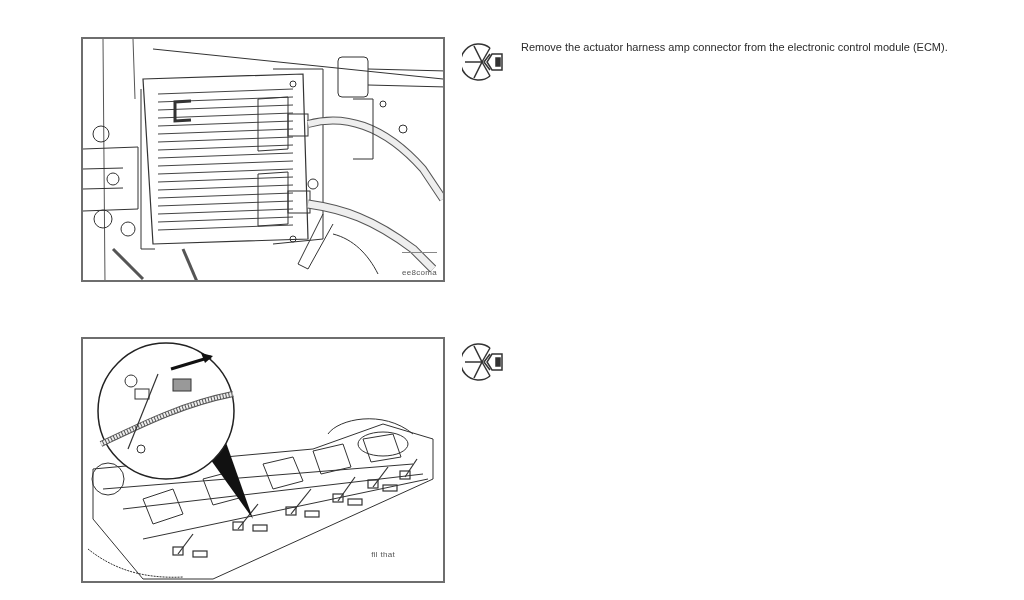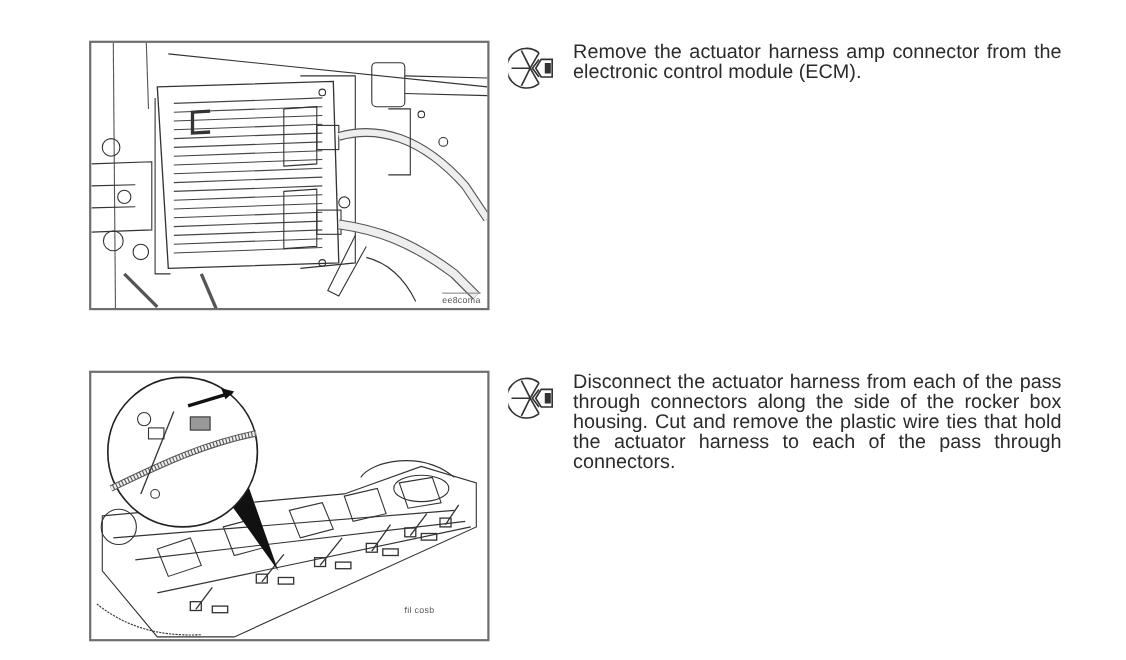--- a/index.html
+++ b/index.html
@@ -2,27 +2,27 @@
 <html><head>
 <meta charset="utf-8">
 <style>
   html, body { margin:0; padding:0; background:#ffffff; }
   body { width:1024px; height:600px; position:relative; overflow:hidden; font-family:"Liberation Sans", sans-serif; color:#2a2a2a; }
   .figure { position:absolute; left:81px; width:364px; border:2px solid #6e6e6e; background:#fff; overflow:hidden; box-sizing:border-box; }
   .fig1 { top:37px; height:245px; }
   .fig2 { top:337px; height:246px; }
   .figure svg { position:absolute; left:0; top:0; }
   .fig-label { position:absolute; font-size:8px; color:#555; letter-spacing:0.3px; }
-  .fig1 .fig-label { right:6px; bottom:3px; border-top:1px solid #888; padding-top:1px;margin-top:40px; }
+  .fig1 .fig-label { right:6px; bottom:3px; border-top:1px solid #888; padding-top:15px;margin-top:40px; }
   .fig2 .fig-label { right:48px; bottom:22px; }
   .step { position:absolute; left:462px; width:505px; }
   .step1 { top:38px; }
   .step2 { top:338px; }
   .icon { position:absolute; left:0; top:2px; width:48px; height:44px; }
-  .text { position:absolute; left:59px; width:444px; font-size:18px; line-height:18px; color:#2b2b2b; text-align:justify; }
+  .text { position:absolute; left:59px; width:444px; font-size:11px; line-height:18px; color:#2b2b2b; text-align:justify; }
   .text p { margin:0 0 9px 0; }
 </style>
 </head>
 <body>
 
 <div class="figure fig1">
   <svg width="364" height="245" viewBox="0 0 364 245">
     <g fill="none" stroke="#333" stroke-width="1">
 
       <path d="M20 0 L22 245" stroke="#555"></path>
@@ -164,33 +164,32 @@
       <path d="M75 35 L45 110" stroke-width="1.2"></path>
       <circle cx="48" cy="42" r="6"></circle>
       <rect x="52" y="50" width="14" height="10"></rect>
       <rect x="90" y="40" width="18" height="12" fill="#999"></rect>
       <circle cx="58" cy="110" r="4"></circle>
     </g>
 
     <path d="M88 30 L128 18" stroke="#111" stroke-width="3"></path>
     <path d="M130 17 L118 14 L122 24 Z" fill="#111"></path>
   </svg>
-  <span class="fig-label">fil cosb</span>
+  <span class="fig-label">fil that</span>
 </div>
 
 <div class="step step2">
   <svg class="icon" viewBox="0 0 48 44">
     <g fill="none" stroke="#333" stroke-width="1.5">
       <path d="M28 8 A18 18 0 1 0 28 36"></path>
       <path d="M3 22 L20 22"></path>
       <path d="M20 22 L12 6"></path>
       <path d="M20 22 L12 38"></path>
       <path d="M20 22 L28 8"></path>
       <path d="M20 22 L28 36"></path>
       <path d="M28 14 L22 22 L28 30"></path>
       <path d="M30 14 L40 14 L40 30 L30 30 L25 22 Z"></path>
       <path d="M34 18 L38 18 L38 26 L34 26 Z" fill="#333"></path>
     </g>
   </svg>
   <div class="text">
-    <p>Disconnect the actuator harness from each of the pass through connectors along the side of the rocker box housing. Cut and remove the plastic wire ties that hold the actuator harness to each of the pass through connectors.</p>
   </div>
 </div>
 
 </body></html>

